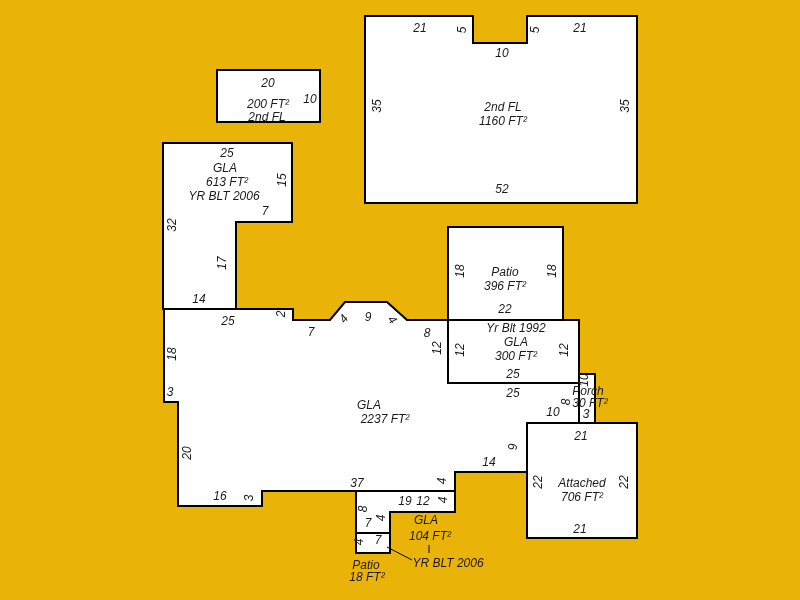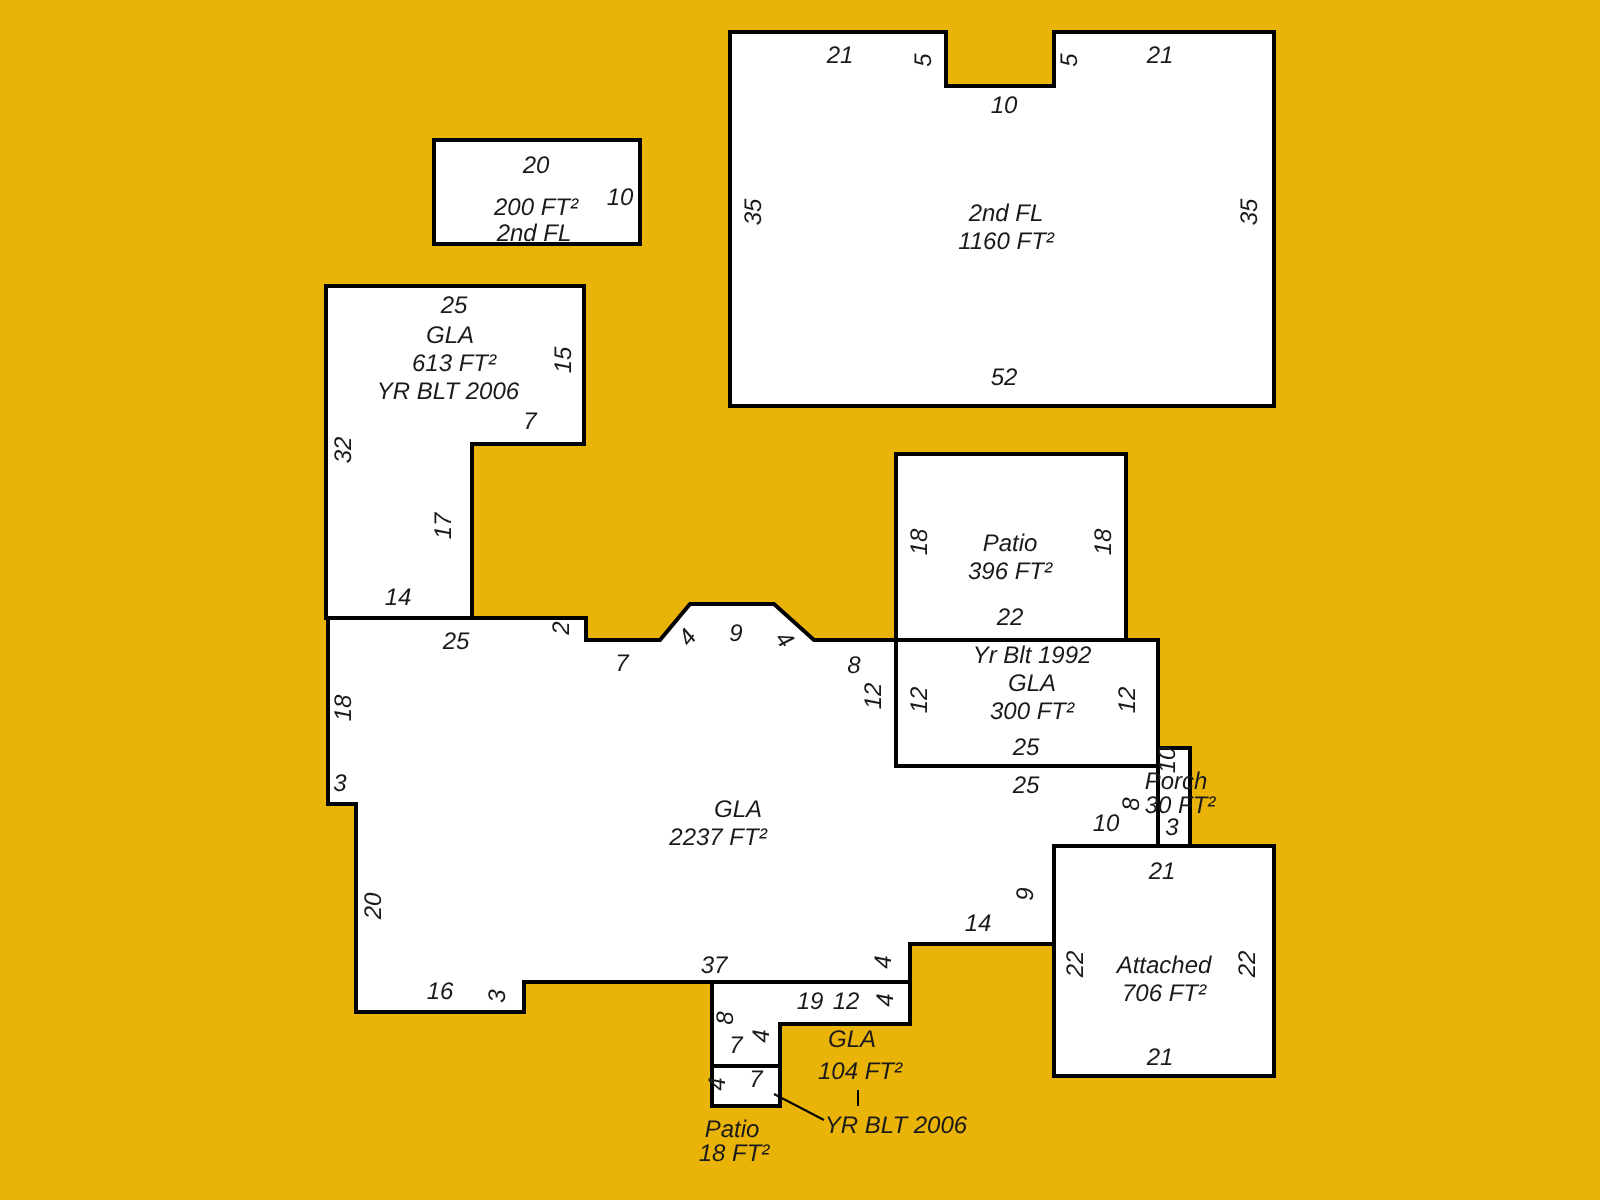--- a/index.html
+++ b/index.html
@@ -88,21 +88,21 @@
   <span class="lbl v" style="left:513px;top:447px">9</span>
   <span class="lbl" style="left:489px;top:462px">14</span>
   <span class="lbl v" style="left:442px;top:481px">4</span>
   <span class="lbl" style="left:357px;top:483px">37</span>
   <span class="lbl v" style="left:249px;top:498px">3</span>
   <span class="lbl" style="left:220px;top:496px">16</span>
   <span class="lbl v" style="left:187px;top:453px">20</span>
   <span class="lbl" style="left:170px;top:392px">3</span>
   <span class="lbl v" style="left:172px;top:354px">18</span>
   <span class="lbl" style="left:369px;top:405px">GLA</span>
-  <span class="lbl" style="left:359px;top:419px">2237 FT²</span>
+  <span class="lbl" style="left:385px;top:419px">2237 FT²</span>
 
   <span class="lbl v" style="left:460px;top:271px">18</span>
   <span class="lbl" style="left:505px;top:272px">Patio</span>
   <span class="lbl" style="left:505px;top:286px">396 FT²</span>
   <span class="lbl v" style="left:552px;top:271px">18</span>
   <span class="lbl" style="left:505px;top:309px">22</span>
 
   <span class="lbl" style="left:516px;top:328px">Yr Blt 1992</span>
   <span class="lbl" style="left:516px;top:342px">GLA</span>
   <span class="lbl" style="left:516px;top:356px">300 FT²</span>

